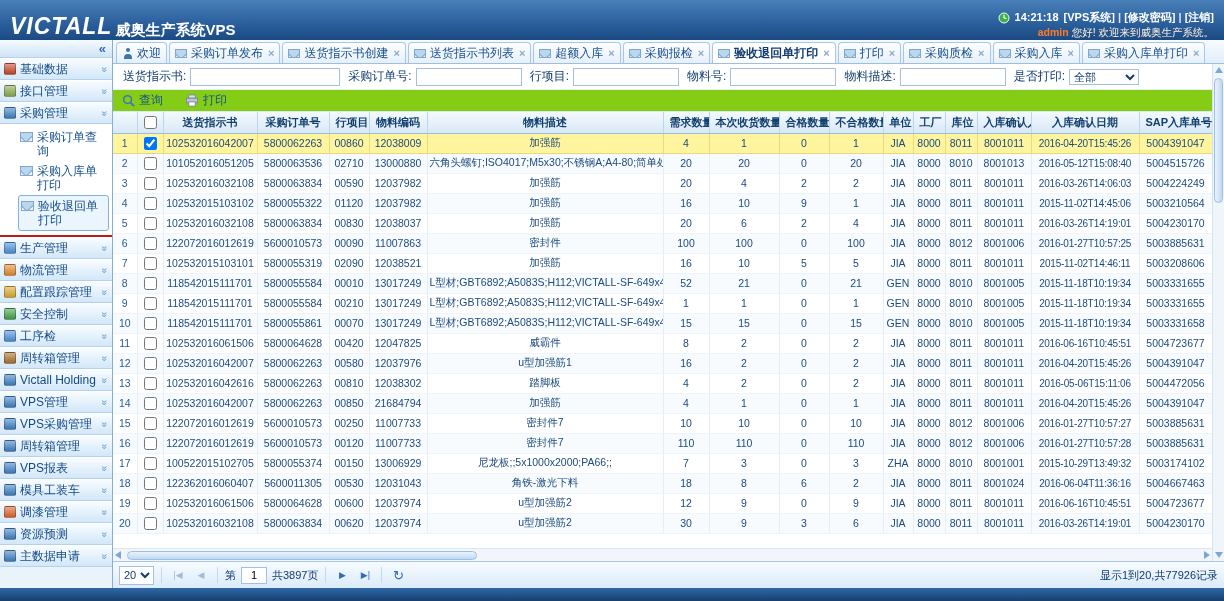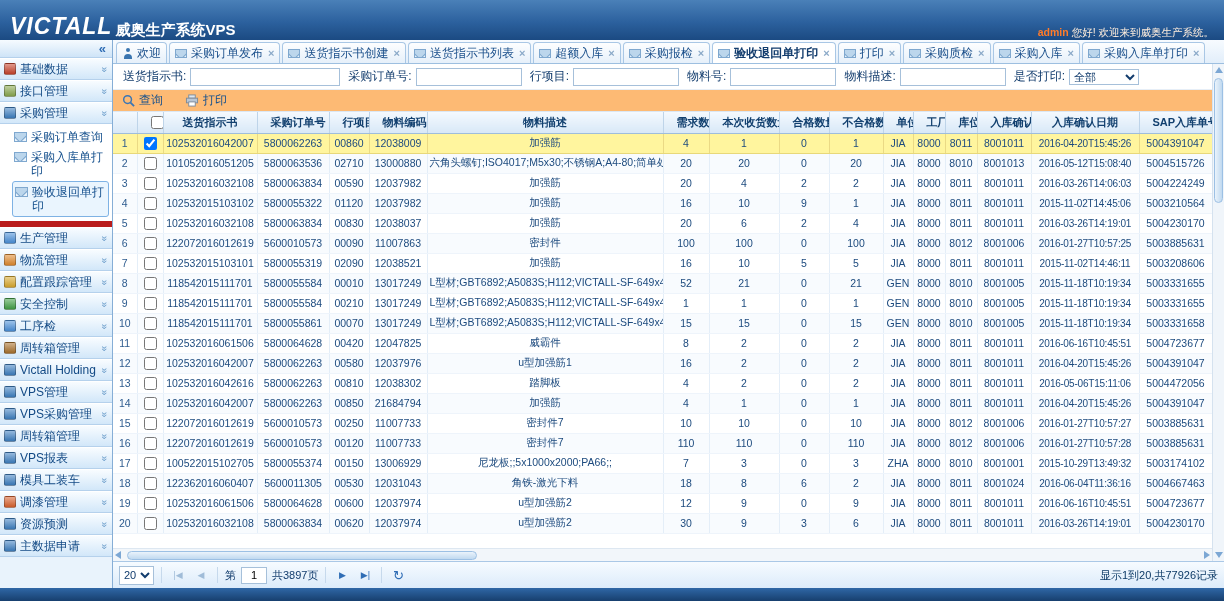--- a/index.html
+++ b/index.html
@@ -23,21 +23,21 @@
   .body{flex:1;display:flex;min-height:0}
 
   
   .sidebar{width:113px;flex:0 0 auto;background:#e9f3fc;border-right:1px solid #86aed6;display:flex;flex-direction:column;overflow:hidden}
   .sb-top{height:18px;flex:0 0 auto;background:linear-gradient(#f6fbff,#cfe4f7);border-bottom:1px solid #b5d1ec;text-align:right;padding:0 6px;color:#2f6db5;font-weight:bold;font-size:13px;line-height:17px;cursor:pointer}
   .sb-groups{flex:1;overflow:hidden}
   .sb-group-h{height:22px;display:flex;align-items:center;gap:4px;padding:0 4px;background:linear-gradient(#f8fcff,#d2e7f9);border-top:1px solid #ffffff;border-bottom:1px solid #b5d1ec;font-size:12px;color:#134a85;cursor:pointer;white-space:nowrap}
   .gicon{width:12px;height:12px;border-radius:2px;flex:0 0 auto;border:1px solid rgba(0,0,0,.25);background-image:linear-gradient(rgba(255,255,255,.45),rgba(0,0,0,.08))}
   .glabel{flex:1;overflow:hidden}
   .gchev{color:#6d9ecb;font-size:10px;transform:rotate(90deg)}
-  .sb-panel{background:#fff;padding:3px 3px 4px 12px;border-bottom:6px solid #b91c1c}
+  .sb-panel{background:#fff;padding:3px 3px 4px 18px;border-bottom:2px solid #b91c1c}
   .sb-item{display:flex;align-items:flex-start;gap:4px;padding:3px 2px;font-size:12px;line-height:14px;color:#15508d;cursor:pointer}
   .sb-item.active{border:1px solid #7eb2e4;background:#eaf5fe;border-radius:3px}
   .iicon{width:13px;height:10px;margin-top:2px;flex:0 0 auto;border:1px solid #7fa8cf;background:#eaf3fb;position:relative;overflow:hidden}
   .iicon::after{content:"";position:absolute;left:-2px;top:-7px;width:12px;height:12px;transform:rotate(45deg);background:#bcd6ec;border:1px solid #7fa8cf}
 
   
   .main{flex:1;display:flex;flex-direction:column;min-width:0;position:relative;background:#fff}
   .tabbar{height:24px;flex:0 0 auto;background:linear-gradient(#f7fbff,#e2eefa);border-bottom:1px solid #9dbfe0;display:flex;align-items:flex-end;padding:2px 2px 0 3px;gap:2px;overflow:hidden}
   .tab{display:flex;align-items:center;gap:4px;height:21px;padding:0 5px;border:1px solid #a9c7e5;border-bottom:none;border-radius:4px 4px 0 0;background:linear-gradient(#fdfeff,#e6f0fa);font-size:12px;color:#1a4f8b;white-space:nowrap;cursor:pointer}
   .tab.active{background:#fff;font-weight:bold;color:#123c6d}
@@ -46,27 +46,27 @@
   .uicon{width:11px;height:11px;position:relative;flex:0 0 auto}
   .uicon::before{content:"";position:absolute;left:3.5px;top:0;width:4px;height:4px;border-radius:50%;background:#3a75b0}
   .uicon::after{content:"";position:absolute;left:1.5px;bottom:0;width:8px;height:5px;border-radius:4px 4px 0 0;background:#3a75b0}
   .tclose{color:#8aa9c8;font-size:11px;font-weight:bold;margin-left:1px;cursor:pointer}
 
   .content{flex:1;display:flex;flex-direction:column;min-height:0;margin-right:12px;background:#fff}
   .filterbar{height:26px;flex:0 0 auto;background:#fff;display:flex;align-items:center;padding:0 6px;gap:4px;font-size:12px;color:#123c6d;border-bottom:1px solid #e6eef7;white-space:nowrap}
   .filterbar .flabel{margin-left:4px}
   .filterbar input{height:18px;border:1px solid #a6c0da;font-size:11px;padding:0 3px}
   .filterbar select{height:16px;border:1px solid #a6c0da;font-size:11px;background:#fff;color:#123c6d}
-  .toolbar{height:22px;flex:0 0 auto;background:#fdba74;display:flex;align-items:center;padding:0 4px;gap:12px;border-bottom:1px solid #dbe7f3;font-size:12px;color:#15508d}
+  .toolbar{height:22px;flex:0 0 auto;background:#84cc16;display:flex;align-items:center;padding:0 4px;gap:12px;border-bottom:1px solid #dbe7f3;font-size:12px;color:#15508d}
   .tbtn{display:flex;align-items:center;gap:4px;padding:1px 5px;border-radius:3px;cursor:pointer}
 
   
   .grid{flex:1;min-height:0;overflow:hidden}
   table{border-collapse:collapse;table-layout:fixed;width:1099px}
-  thead th{height:21px;background:linear-gradient(#f4f9fe,#d8e8f7);border-right:1px solid #bed4e9;border-bottom:1px solid #9fbddb;font-size:11px;color:#12406f;font-weight:bold;padding:0 13px;white-space:nowrap;overflow:hidden;cursor:pointer}
+  thead th{height:21px;background:linear-gradient(#f4f9fe,#d8e8f7);border-right:1px solid #bed4e9;border-bottom:1px solid #9fbddb;font-size:11px;color:#12406f;font-weight:bold;padding:0 6px;white-space:nowrap;overflow:hidden;cursor:pointer}
   td{height:20px;border-right:1px solid #e4eef8;border-bottom:1px solid #eef4fb;font-size:10.5px;color:#1c4a7e;text-align:center;white-space:nowrap;overflow:hidden;padding:0 2px}
   td.dt{font-size:10px;letter-spacing:-0.2px}
   tr.alt td{background:#f8fbfe}
   tr.selected td{background:#fff59e;border-bottom-color:#e8d87a;border-right-color:#ead985}
   td.rownum{color:#2d5b8e}
   input[type=checkbox]{width:13px;height:13px;vertical-align:middle}
 
   
   .hscroll{height:13px;flex:0 0 auto;background:#f2f6fa;border-top:1px solid #dde7f1;position:relative}
   .harrow{position:absolute;top:2px;width:0;height:0;border:4.5px solid transparent;cursor:pointer}
@@ -94,20 +94,29 @@
 </style>
 </head>
 <body>
 
 <div class="app">
 
   <div class="hdr">
     <span class="logo">VICTALL</span>
     <span class="apptitle">威奥生产系统VPS</span>
     <div class="hdr-right">
+      <div class="hline1">
+        <svg width="12" height="12" viewBox="0 0 12 12">
+            <circle cx="6" cy="6" r="5" fill="#3fae49" stroke="#eaffea" stroke-width="1"></circle>
+            <line x1="6" y1="6" x2="6" y2="2.8" stroke="#fff" stroke-width="1.2"></line>
+            <line x1="6" y1="6" x2="8.4" y2="6.6" stroke="#fff" stroke-width="1.2"></line>
+          </svg>
+        <span class="time">14:21:18</span>
+        <span class="hlinks"><span class="hlink">[VPS系统]</span><span class="lsep"> | </span><span class="hlink">[修改密码]</span><span class="lsep"> | </span><span class="hlink">[注销]</span></span>
+      </div>
       <div class="hline2">
         <span class="admin">admin</span><span class="wtext">您好! 欢迎来到威奥生产系统。</span>
       </div>
     </div>
   </div>
 
   <div class="body">
 
     <aside class="sidebar">
       <div class="sb-top"><span>«</span></div>

